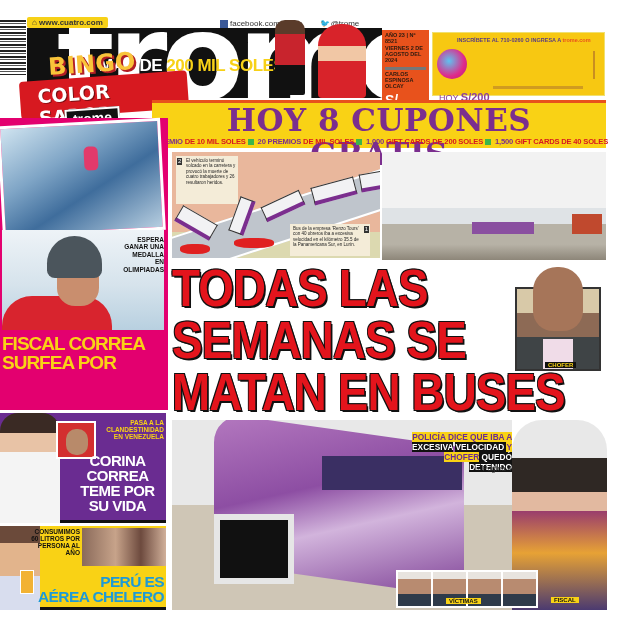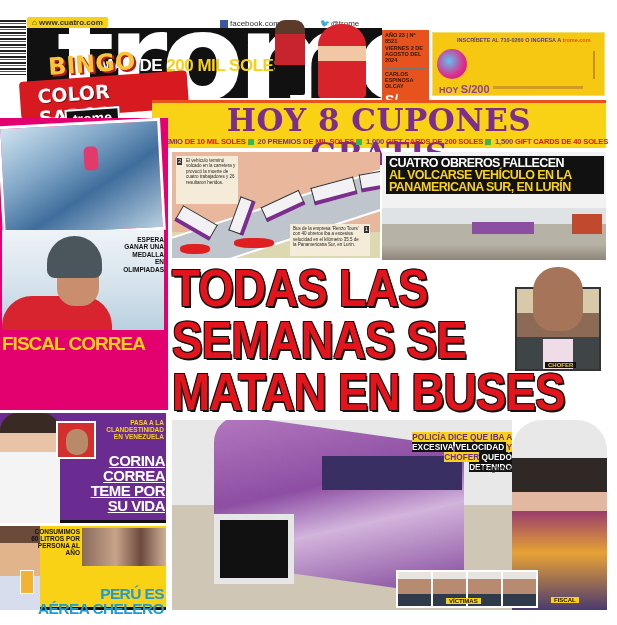--- a/index.html
+++ b/index.html
@@ -35,21 +35,21 @@
   
   #info-box { left: 382px; top: 30px; width: 47px; height: 70px; background: #e8521c; padding: 2px 3px; font-size: 5.5px; color: #2a1a10; font-weight: bold; line-height: 1.15; }
   #info-box .price { font-size: 14px; color: #fff; margin-top: 2px; }
   #info-box .bar { height: 3px; background: #777; margin: 3px 0 1px; }
 
   
   #promo-box { left: 432px; top: 32px; width: 173px; height: 64px; background: #f7c812; border: 1px solid #f0e070; }
   #promo-top { left: 24px; top: 4px; font-size: 5.5px; color: #5a3d80; font-weight: bold; white-space: nowrap; }
   #promo-top .brand { color: #e8521c; }
   #promo-logo { left: 4px; top: 16px; width: 30px; height: 30px; border-radius: 50%; background: radial-gradient(circle at 40% 40%, #5ec2f0, #e02a8a 60%, #b71f75); }
-  #promo-price { left: 6px; top: 50px; font-size: 9px; color: #8b3fa0; font-weight: bold; }
+  #promo-price { left: 6px; top: 58px; font-size: 9px; color: #8b3fa0; font-weight: normal; }
   #promo-price b { font-size: 11px; }
   #promo-fine { left: 60px; top: 53px; width: 90px; height: 3px; background: #d09b20; }
   #promo-fine2 { left: 160px; top: 18px; width: 2px; height: 28px; background: #c98e20; }
 
   
   #cupones { left: 152px; top: 100px; width: 454px; height: 48px; background: #f9d215; border-top: 3px solid #e8521c; }
   #cupones-title { left: 4px; top: 0px; width: 446px; text-align: center; font-size: 31px; color: #7b2e8e; letter-spacing: 0.5px; line-height: 34px; }
   #cupones-sub { left: 2px; top: 34px; width: 450px; text-align: center; font-size: 7.6px; font-weight: bold; color: #7b2e8e; white-space: nowrap; letter-spacing: -0.2px; }
   #cupones-sub .r { color: #d71920; }
   #cupones-sub .sq { display: inline-block; width: 6px; height: 6px; background: #3cb54a; margin: 0 2px; vertical-align: middle; }
@@ -64,29 +64,29 @@
   #shirt { left: 0px; top: 66px; width: 110px; height: 34px; background: #d8242e; border-radius: 30px 30px 0 0; }
   #athlete-caption { left: 120px; top: 6px; width: 42px; font-size: 6.5px; font-weight: bold; color: #111; text-align: right; line-height: 1.15; }
   #surf-headline { left: 2px; top: 334px; width: 164px; font-size: 19px; line-height: 19px; color: #f9d215; font-weight: bold; letter-spacing: -1px; }
 
   
   #corina-block { left: 0; top: 413px; width: 166px; height: 110px; background: #6a2c91; border-bottom: 3px solid #111; }
   #corina-photo { left: 0; top: 0; width: 60px; height: 110px; background: linear-gradient(180deg, #3a2a24 0 18%, #e8c3a6 18% 35%, #f4f4f4 35%); border-radius: 18px 18px 0 0; }
   #maduro-photo { left: 56px; top: 8px; width: 40px; height: 38px; background: #d32f2f; border: 2px solid #fff; }
   #maduro-face { left: 8px; top: 6px; width: 22px; height: 26px; background: #b88a6a; border-radius: 10px; }
   #corina-kicker { left: 98px; top: 6px; width: 66px; font-size: 6.5px; color: #f9d215; font-weight: bold; text-align: right; line-height: 1.1; }
-  #corina-headline { left: 70px; top: 40px; width: 95px; font-size: 15px; color: #fff; font-weight: bold; text-align: right; line-height: 15px; letter-spacing: -0.5px; text-decoration: underline; }
+  #corina-headline { left: 70px; top: 40px; width: 95px; font-size: 15px; color: #fff; font-weight: bold; text-align: center; line-height: 15px; letter-spacing: -0.5px; }
 
   
   #beer-block { left: 0; top: 526px; width: 166px; height: 84px; background: #f9d215; border-bottom: 3px solid #111; }
   #beer-man { left: 0; top: 0; width: 40px; height: 84px; background: linear-gradient(180deg, #6b4a3a 0 20%, #e2b48c 20% 60%, #d8ddee 60%); }
   #beer-glass { left: 20px; top: 44px; width: 14px; height: 24px; background: #f2b233; border: 1px solid #fff; }
   #beer-kicker { left: 30px; top: 2px; width: 50px; font-size: 6.5px; font-weight: bold; color: #111; text-align: right; line-height: 1.1; }
   #beer-photo { left: 82px; top: 2px; width: 84px; height: 38px; background: linear-gradient(90deg, #8a6a5a, #c7a38a 40%, #6d4a3e 70%, #d1b09a); }
-  #beer-headline { left: 36px; top: 60px; width: 128px; font-size: 15.5px; color: #1e9ad6; font-weight: bold; text-align: right; line-height: 15px; letter-spacing: -0.6px; }
+  #beer-headline { left: 36px; top: 48px; width: 128px; font-size: 15.5px; color: #1e9ad6; font-weight: bold; text-align: right; line-height: 15px; letter-spacing: -0.6px; }
 
   
   #infographic { left: 172px; top: 152px; width: 208px; height: 106px; background: #e9b79c; overflow: hidden; }
   #road { left: -30px; top: 50px; width: 280px; height: 40px; background: #bfc5cc; transform: rotate(-18deg); border-top: 2px solid #fff; border-bottom: 2px solid #fff; }
   #grass { left: 0; top: 80px; width: 208px; height: 30px; background: #dcd9b0; }
   .bus { background: #f2f2f4; border: 1px solid #333; border-bottom: 4px solid #7b2e8e; }
   #bus-a { left: 4px; top: 62px; width: 40px; height: 18px; transform: rotate(30deg); }
   #bus-b { left: 52px; top: 56px; width: 36px; height: 16px; transform: rotate(-70deg); }
   #bus-c { left: 90px; top: 46px; width: 42px; height: 16px; transform: rotate(-25deg); }
   #bus-d { left: 140px; top: 30px; width: 44px; height: 18px; transform: rotate(-15deg); }
@@ -202,20 +202,21 @@
   <div id="surfer" class="abs"></div>
 </div>
 <div id="athlete-photo" class="abs">
   <div id="shirt" class="abs"></div>
   <div id="face" class="abs"></div>
   <div id="helmet" class="abs"></div>
   <div id="athlete-caption" class="abs">ESPERA GANAR UNA MEDALLA EN OLIMPIADAS</div>
 </div>
 <div id="surf-headline" class="abs">
   <div>FISCAL CORREA</div>
+  <div>SURFEA POR</div>
 </div>
 
 <div id="corina-block" class="abs">
   <div id="corina-photo" class="abs"></div>
   <div id="maduro-photo" class="abs">
     <div id="maduro-face" class="abs"></div>
   </div>
   <div id="corina-kicker" class="abs">PASA A LA CLANDESTINIDAD EN VENEZUELA</div>
   <div id="corina-headline" class="abs">
     <div>CORINA</div>
@@ -254,25 +255,20 @@
     <span class="num">1</span>
     <span>Bus de la empresa 'Renzo Tours' con 40 obreros iba a excesiva velocidad en el kilómetro 35.5 de la Panamericana Sur, en Lurín.</span>
   </div>
 </div>
 
 <div id="obreros" class="abs">
   <div id="obreros-photo" class="abs">
     <div id="obreros-bus" class="abs"></div>
     <div id="obreros-truck" class="abs"></div>
   </div>
-  <div id="obreros-headline" class="abs">
-    <div id="obreros-line1">CUATRO OBREROS FALLECEN</div>
-    <div id="obreros-line2">AL VOLCARSE VEHÍCULO EN LA</div>
-    <div id="obreros-line2b" style="color:#f9d215">PANAMERICANA SUR, EN LURÍN</div>
-  </div>
 </div>
 
 <div id="main-headline" class="abs">
   <div>TODAS LAS</div>
   <div>SEMANAS SE</div>
   <div class="l3">MATAN EN BUSES</div>
 </div>
 <div id="chofer-photo" class="abs">
   <div id="chofer-shirt" class="abs"></div>
   <div id="chofer-head" class="abs"></div>

